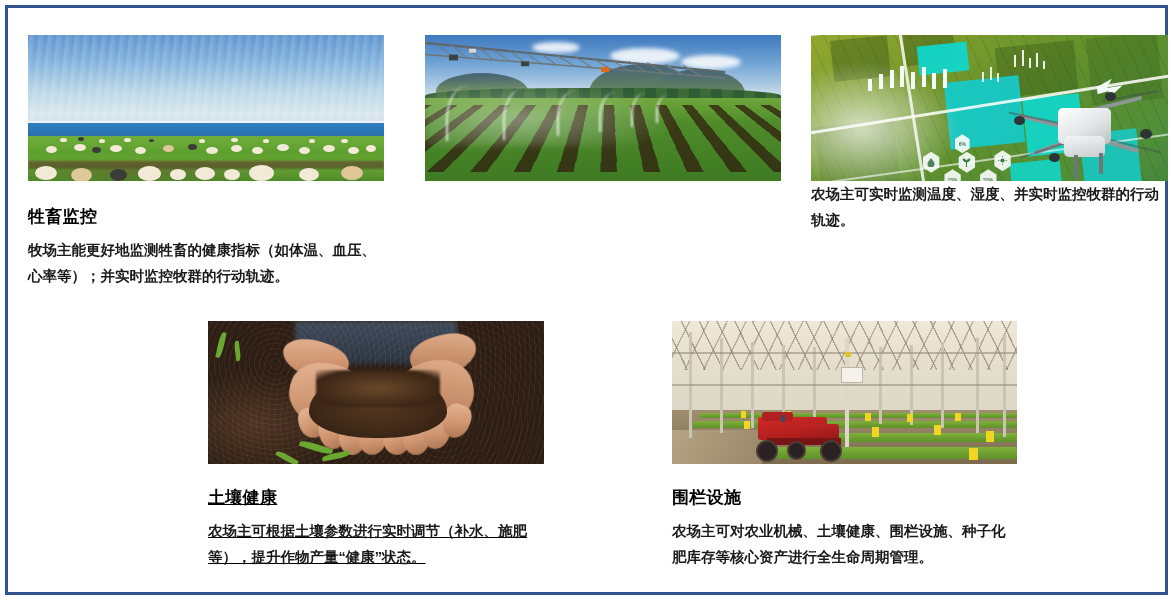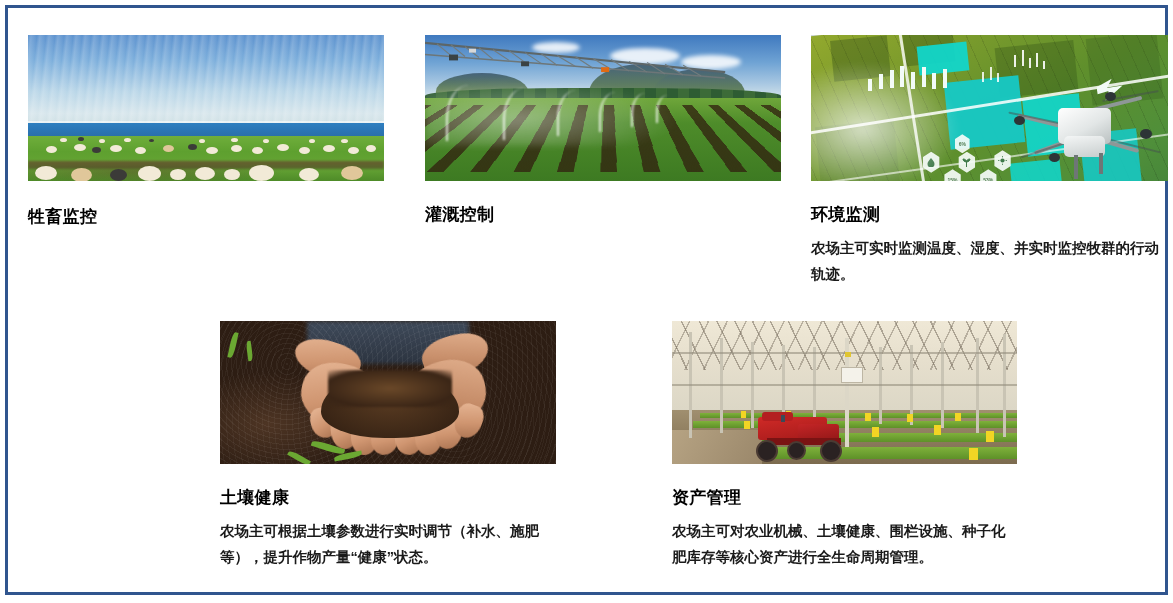--- a/index.html
+++ b/index.html
@@ -52,21 +52,21 @@
     color: #1a1a1a;
     line-height: 26px;
     margin: 0;
     padding: 0;
   }
 
   
   #card-1 { left: 20px;  top: 27px;  width: 356px; }
   #card-2 { left: 417px; top: 27px;  width: 356px; }
   #card-3 { left: 803px; top: 27px;  width: 357px; }
-  #card-4 { left: 212px; top: 313px; width: 336px; }
+  #card-4 { left: 200px; top: 313px; width: 336px; text-decoration: underline; }
   #card-5 { left: 664px; top: 313px; width: 345px; }
 
   #card-1 .thumb, #card-2 .thumb, #card-3 .thumb { width: 356px; height: 146px; }
   #card-3 .thumb { width: 357px; }
   #card-4 .thumb { width: 336px; height: 143px; }
   #card-5 .thumb { width: 345px; height: 143px; }
 
   #card-1 .card-title { margin-top: 24px; }
   #card-2 .card-title, #card-3 .card-title { margin-top: 22px; }
   #card-4 .card-title, #card-5 .card-title { margin-top: 22px; }
@@ -291,20 +291,21 @@
         <div class="sheep dark" style="left:23%; top:92%;  width:17px; height:12px;"></div>
         <div class="sheep" style="left:31%; top:89.5%;width:23px; height:15px;"></div>
         <div class="sheep" style="left:40%; top:92%;  width:16px; height:11px;"></div>
         <div class="sheep" style="left:47%; top:90.5%;width:20px; height:13px;"></div>
         <div class="sheep" style="left:55%; top:91.5%;width:16px; height:11px;"></div>
         <div class="sheep" style="left:62%; top:89%;  width:25px; height:16px;"></div>
         <div class="sheep" style="left:76%; top:91%;  width:20px; height:13px;"></div>
         <div class="sheep tan" style="left:88%; top:90%;  width:22px; height:14px;"></div>
       </div>
       <div class="card-title">牲畜监控</div>
+      <div class="card-desc">牧场主能更好地监测牲畜的健康指标（如体温、血压、心率等）；并实时监控牧群的行动轨迹。</div>
     </div>
 
     <div class="card" id="card-2">
       <div class="thumb">
         <div class="sky2"></div>
         <div class="cloud2" style="left:52%; top:9%;  width:70px; height:16px;"></div>
         <div class="cloud2" style="left:72%; top:14%; width:60px; height:14px;"></div>
         <div class="cloud2" style="left:30%; top:5%;  width:48px; height:11px;"></div>
         <div class="mtn2" style="left:46%; width:30%; border-radius:50% 50% 0 0 / 90% 90% 0 0;"></div>
         <div class="mtn2" style="left:64%; width:26%; top:23%; height:19%; border-radius:50% 50% 0 0 / 90% 90% 0 0;"></div>
@@ -343,21 +344,20 @@
         </div>
 
         <div class="spray2" style="left:6%;  top:34%; width:36px; height:56px;"></div>
         <div class="spray2" style="left:22%; top:36%; width:34px; height:52px;"></div>
         <div class="spray2" style="left:37%; top:38%; width:30px; height:46px;"></div>
         <div class="spray2" style="left:49%; top:39%; width:26px; height:40px;"></div>
         <div class="spray2" style="left:58%; top:40%; width:22px; height:34px;"></div>
         <div class="spray2" style="left:65%; top:41%; width:18px; height:28px;"></div>
         <div style="position:absolute;left:0;top:30%;width:72%;height:46%;background:radial-gradient(ellipse at 35% 60%, rgba(255,255,255,.40) 0%, rgba(255,255,255,0) 70%);filter:blur(3px);"></div>
       </div>
-      <div class="card-title">灌溉控制</div>
     </div>
 
     <div class="card" id="card-3">
       <div class="thumb">
         <div class="fields3"></div>
 
         <div class="plot3" style="left:6%;  top:2%;  width:16%; height:28%; background:rgba(40,70,20,.35); transform:rotate(-6deg);"></div>
         <div class="plot3" style="left:26%; top:-2%; width:14%; height:22%; background:rgba(30,60,16,.30); transform:rotate(-6deg);"></div>
         <div class="plot3" style="left:52%; top:6%;  width:22%; height:34%; background:rgba(35,65,18,.28); transform:rotate(-6deg);"></div>
         <div class="plot3" style="left:78%; top:0%;  width:20%; height:46%; background:rgba(45,80,25,.25); transform:rotate(-6deg);"></div>
@@ -438,21 +438,20 @@
           <div class="dmotor3" style="left:82%; top:44%; width:12px; height:10px;"></div>
           <div class="dmotor3" style="left:24%; top:70%; width:11px; height:9px;"></div>
           <div class="dbody3" style="left:30%; top:22%; width:34%; height:38%;"></div>
           <div class="dbody3" style="left:34%; top:52%; width:26%; height:22%; background:linear-gradient(170deg,#f4f6f6,#c7cdcd);"></div>
           <div style="position:absolute;left:40%;top:72%;width:4px;height:26%;background:#6e7676;"></div>
           <div style="position:absolute;left:56%;top:70%;width:4px;height:22%;background:#6e7676;"></div>
         </div>
 
         <div class="haze3"></div>
       </div>
-      <div class="card-title">环境监测</div>
       <div class="card-desc">农场主可实时监测温度、湿度、并实时监控牧群的行动轨迹。</div>
     </div>
 
     <div class="card" id="card-4">
       <div class="thumb">
         <div class="soilbg4"></div>
         <div class="jeans4"></div>
         <div class="soilgrain4"></div>
 
         <div class="hand4" style="left:22%; top:14%; width:20%; height:26%; border-radius:50% 40% 30% 50%; transform:rotate(18deg);"></div>
@@ -527,18 +526,18 @@
           <div class="tbody5" style="left:10%; top:18%; width:66%; height:44%;"></div>
           <div class="tbody5" style="left:48%; top:30%; width:40%; height:38%; background:linear-gradient(170deg,#c42526,#8d1616);"></div>
           <div class="tbody5" style="left:14%; top:8%;  width:30%; height:16%; background:#b31f20;"></div>
           <div style="position:absolute;left:32%;top:14%;width:4px;height:7px;background:#3b4a58;"></div>
           <div style="position:absolute;left:18%;top:58%;width:72%;height:7px;background:#7a1313;"></div>
           <div class="twheel5" style="left:8%;  top:62%; width:22px; height:22px;"></div>
           <div class="twheel5" style="left:38%; top:64%; width:19px; height:19px;"></div>
           <div class="twheel5" style="left:70%; top:62%; width:22px; height:22px;"></div>
         </div>
       </div>
-      <div class="card-title">资产管理</div>
+      <div class="card-title">围栏设施</div>
       <div class="card-desc">农场主可对农业机械、土壤健康、围栏设施、种子化肥库存等核心资产进行全生命周期管理。</div>
     </div>
 
   </div>
 </div>
 
 </body></html>

